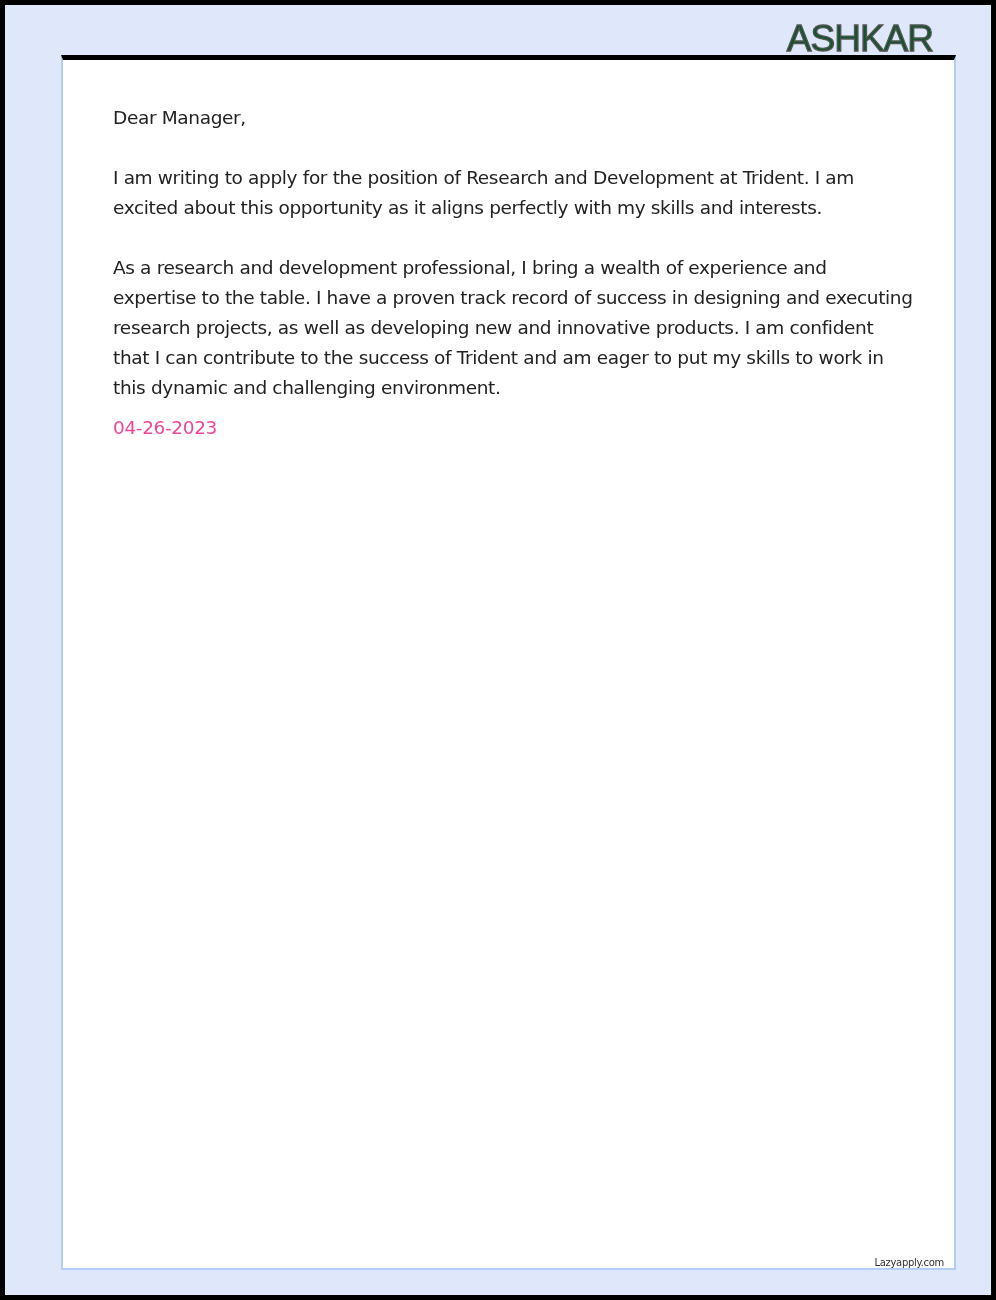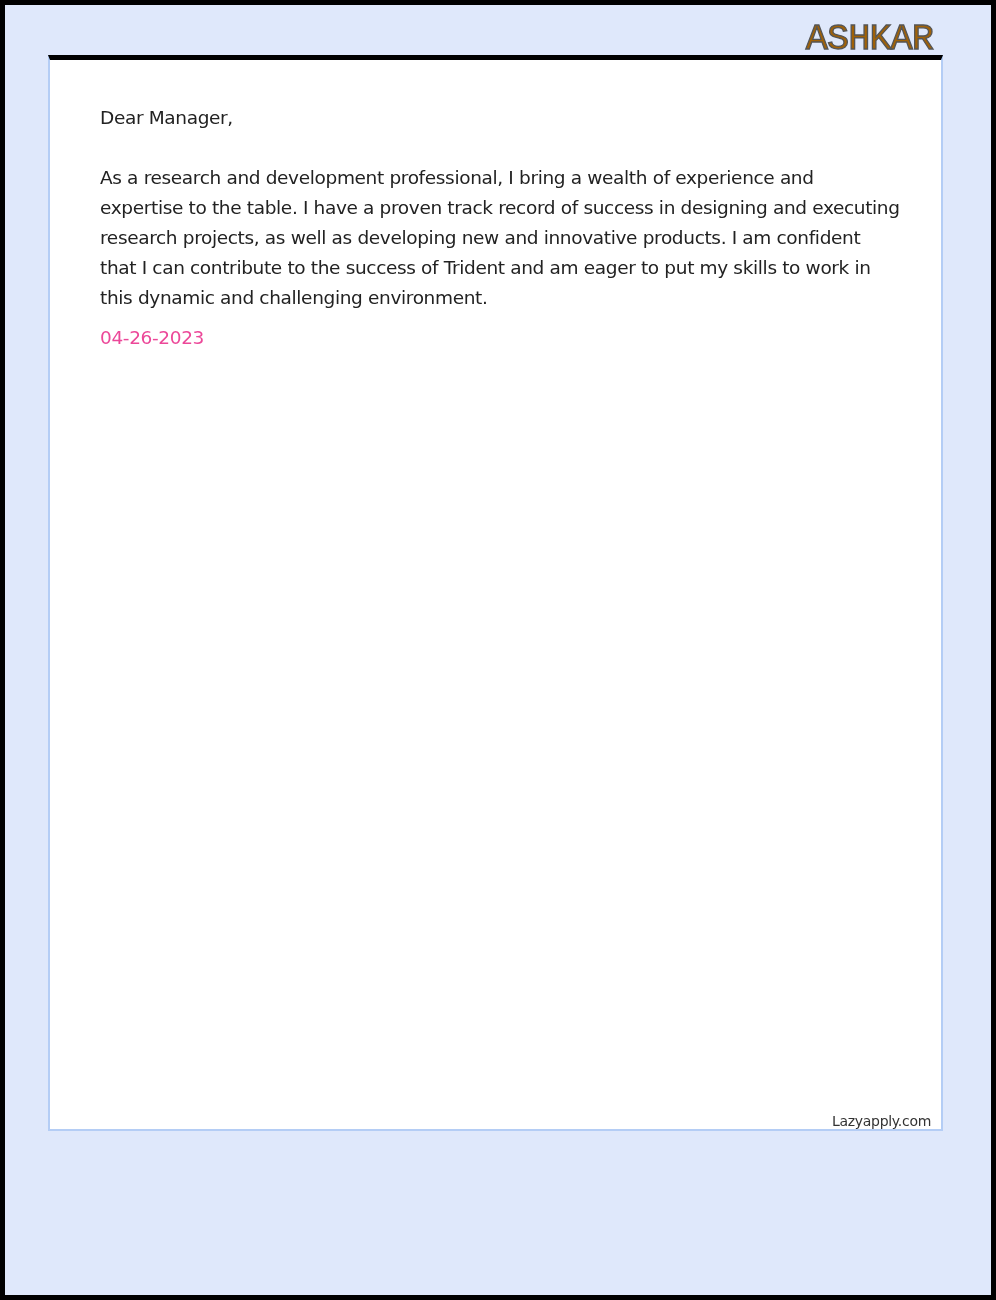--- a/index.html
+++ b/index.html
@@ -4,49 +4,50 @@
 <style>
   html, body { margin: 0; padding: 0; }
   body {
     width: 996px; height: 1300px; box-sizing: border-box;
     background: #dfe8fb; border: 5px solid #000;
     position: relative; overflow: hidden;
     font-family: "DejaVu Sans", sans-serif;
   }
   .brand {
     position: absolute; right: 58px; top: 12px;
-    font-family: Liberation Mono, monospace;
+    font-family: Liberation Sans, sans-serif;
     font-size: 37px; line-height: 44px; letter-spacing: -1px;
-    color: #a16207;
+    color: #14532d;
     -webkit-text-stroke: 1.3px #555;
   }
   .page {
-    position: absolute; left: 43px; top: 50px;
-    width: 895px; height: 1076px; box-sizing: border-box;
+    position: absolute; left: 56px; top: 50px;
+    width: 895px; height: 1215px; box-sizing: border-box;
     background: #fff;
     border: 2px solid #b4cdf5;
     border-top: 5px solid #000;
   }
   .letter {
     position: absolute; left: 50px; top: 43px; width: 800px;
     font-size: 18.5px; line-height: 30px; color: #222;
     letter-spacing: -0.35px;
   }
   .letter p { margin: 0 0 30px 0; }
   .letter .date { color: #ec4899; margin-top: -20px; }
   .footer {
     position: absolute; right: 10px; bottom: 0px;
-    font-size: 14px; color: #333; letter-spacing: -0.3px;
+    font-size: 10px; color: #333; letter-spacing: -0.3px;
   }
 </style>
 </head>
 <body>
 
 <div class="brand">ASHKAR</div>
 
 <div class="page">
   <div class="letter">
     <p>Dear Manager,</p>
+    <p>I am writing to apply for the position of Research and Development at Trident. I am excited about this opportunity as it aligns perfectly with my skills and interests.</p>
     <p>As a research and development professional, I bring a wealth of experience and expertise to the table. I have a proven track record of success in designing and executing research projects, as well as developing new and innovative products. I am confident that I can contribute to the success of Trident and am eager to put my skills to work in this dynamic and challenging environment.</p>
     <div class="date">04-26-2023</div>
   </div>
   <div class="footer">Lazyapply.com</div>
 </div>
 
 </body></html>

